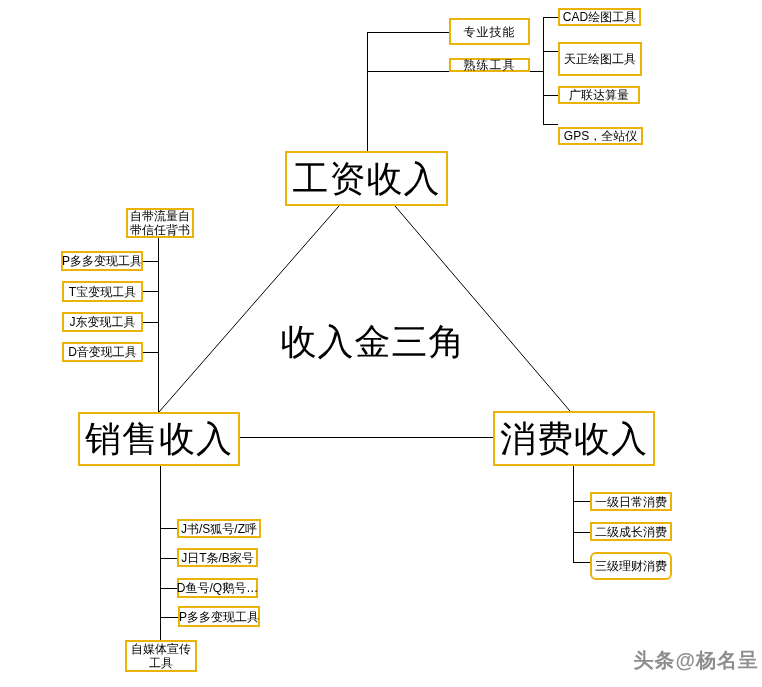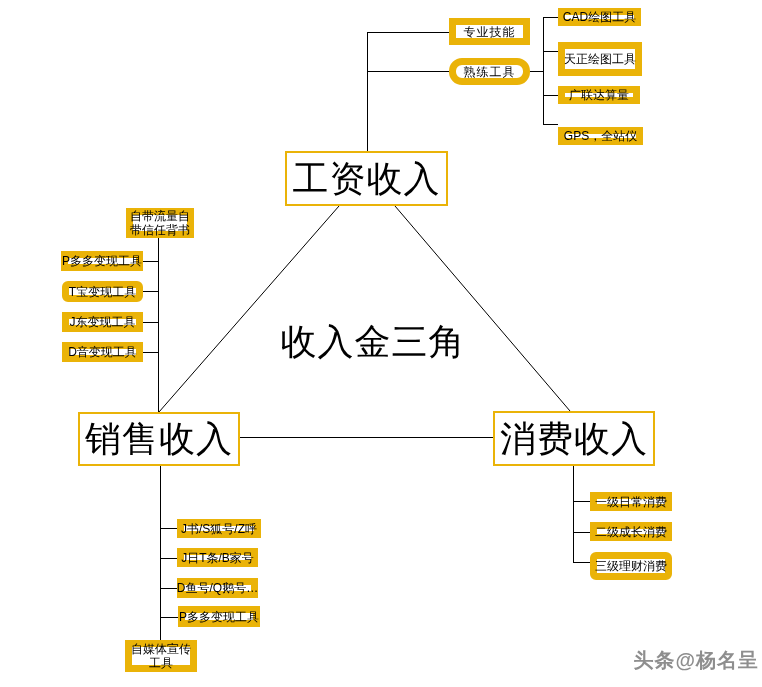--- a/index.html
+++ b/index.html
@@ -3,21 +3,21 @@
 <meta charset="utf-8">
 <style>
   html,body{margin:0;padding:0;}
   body{
     width:762px;height:687px;background:#ffffff;position:relative;overflow:hidden;
     font-family:"Liberation Sans","DejaVu Sans",sans-serif;color:#000;
   }
   .canvas{position:absolute;left:0;top:0;width:762px;height:687px;}
   svg.wires{position:absolute;left:0;top:0;width:762px;height:687px;shape-rendering:crispEdges;}
   .box{
-    position:absolute;box-sizing:border-box;border:7px solid #eab308;background:#fff;
+    position:absolute;box-sizing:border-box;border:2px solid #eab308;background:#fff;
     display:flex;align-items:center;justify-content:center;
     font-size:12px;line-height:1;white-space:nowrap;z-index:2;
   }
   .big{
     border-width:2px;
     font-family:"Liberation Serif","DejaVu Serif",serif;
     font-size:36px;letter-spacing:1px;z-index:3;
   }
   .mid{
     font-family:"Liberation Serif","DejaVu Serif",serif;
@@ -77,32 +77,32 @@
     <line x1="573" y1="562" x2="590" y2="562" stroke="#000" stroke-width="1"></line>
   </svg>
 
   <div class="center-title">收入金三角</div>
 
   <div class="box big" style="left:285px;top:151px;width:163px;height:55px;">工资收入</div>
   <div class="box big" style="left:78px;top:412px;width:162px;height:54px;">销售收入</div>
   <div class="box big" style="left:493px;top:411px;width:162px;height:55px;">消费收入</div>
 
   <div class="box mid" style="left:449px;top:18px;width:81px;height:27px;">专业技能</div>
-  <div class="box mid" style="left:449px;top:58px;width:81px;height:27px;border-radius:13px;">熟练工具</div>
+  <div class="box mid" style="left:449px;top:58px;width:81px;height:14px;">熟练工具</div>
   <div class="box" style="left:558px;top:8px;width:83px;height:18px;">CAD绘图工具</div>
   <div class="box" style="left:558px;top:42px;width:84px;height:34px;">天正绘图工具</div>
   <div class="box" style="left:558px;top:86px;width:82px;height:18px;">广联达算量</div>
   <div class="box" style="left:558px;top:115px;width:85px;height:18px;margin-top:12px;">GPS，全站仪</div>
 
   <div class="box two-line" style="left:126px;top:208px;width:68px;height:30px;">
     <span>自带流量自</span>
     <span>带信任背书</span>
   </div>
   <div class="box" style="left:61px;top:251px;width:82px;height:20px;">P多多变现工具</div>
-  <div class="box" style="left:62px;top:281px;width:81px;height:21px;border-radius:6px;">T宝变现工具</div>
+  <div class="box" style="left:62px;top:281px;width:81px;height:21px;">T宝变现工具</div>
   <div class="box" style="left:62px;top:312px;width:81px;height:20px;">J东变现工具</div>
   <div class="box" style="left:62px;top:342px;width:81px;height:20px;">D音变现工具</div>
 
   <div class="box" style="left:177px;top:519px;width:84px;height:19px;">J书/S狐号/Z呼</div>
   <div class="box" style="left:177px;top:548px;width:81px;height:19px;">J日T条/B家号</div>
   <div class="box" style="left:177px;top:578px;width:81px;height:20px;">D鱼号/Q鹅号…</div>
   <div class="box" style="left:178px;top:606px;width:82px;height:21px;z-index:1;">P多多变现工具</div>
   <div class="box two-line" style="left:125px;top:640px;width:72px;height:32px;">
     <span>自媒体宣传</span>
     <span>工具</span>

